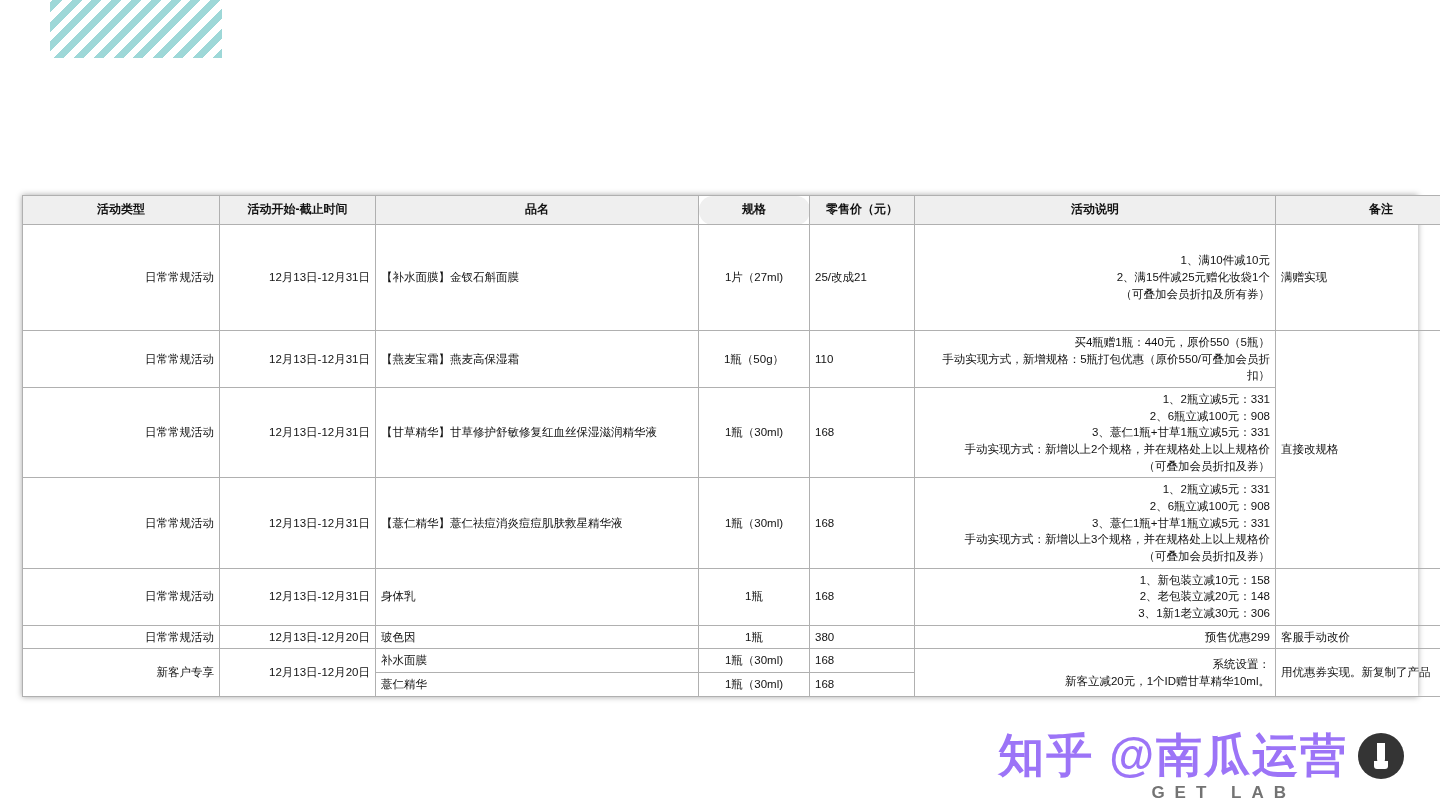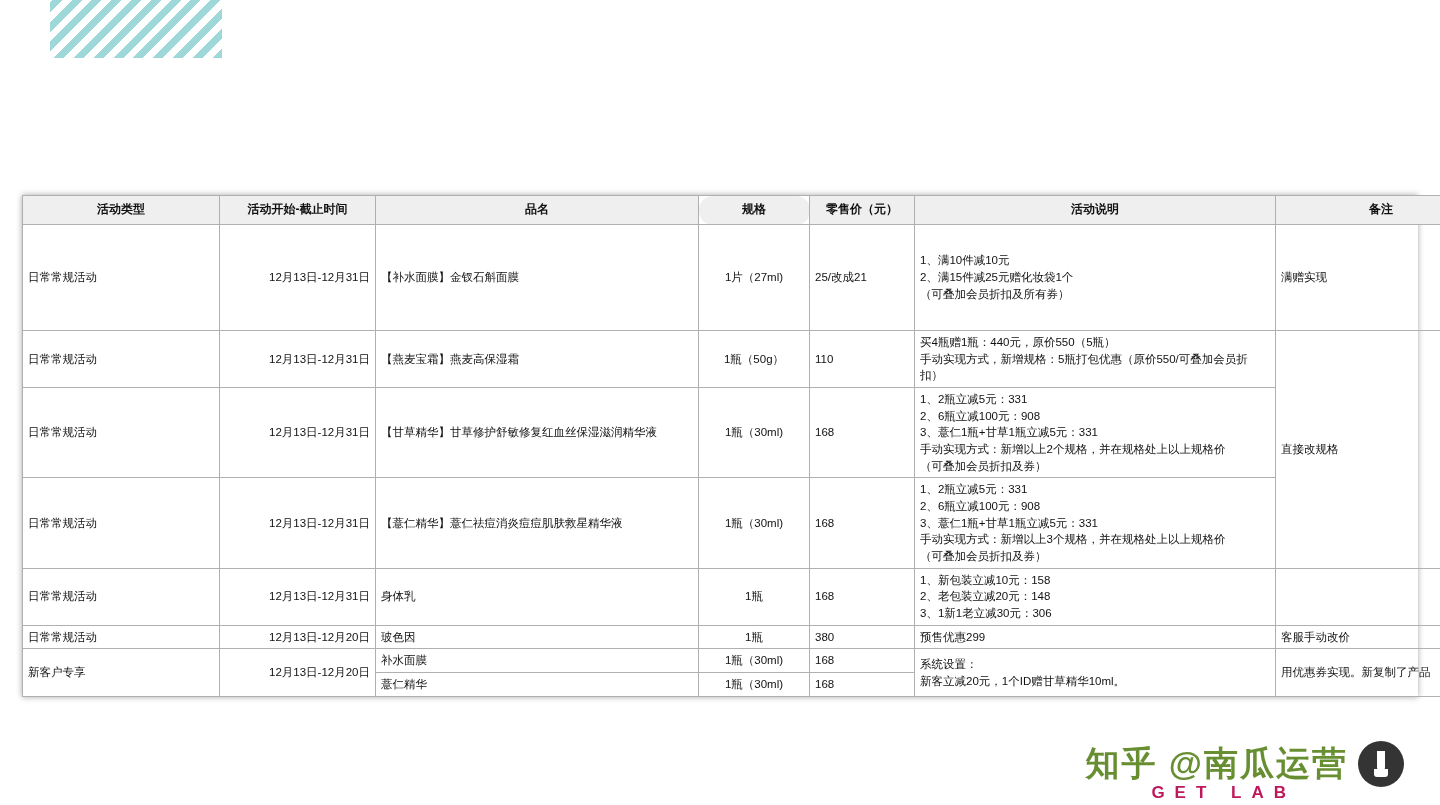--- a/index.html
+++ b/index.html
@@ -60,45 +60,45 @@
 
   table.grid thead th {
     background: #efefef;
     font-weight: bold;
     text-align: center;
     height: 22px;
     font-size: 12px;
     margin-top: 24px;
   }
 
-  .c-type   { width: 186px; text-align: left; }
+  .c-type   { width: 186px; text-align: right; }
   .c-date   { width: 145px; text-align: right; }
   .c-name   { width: 312px; text-align: left; padding-left: 10px; }
   .c-spec   { width: 100px; text-align: center; border-radius: 14px; }
   .c-price  { width: 94px;  text-align: left; }
-  .c-desc   { width: 350px; text-align: left; padding-left: 8px; }
+  .c-desc   { width: 350px; text-align: right; padding-left: 8px; }
   .c-note   { width: 200px; text-align: left; padding-left: 8px; }
 
   td.desc-cell { white-space: pre-line; }
   td.note-cell { white-space: pre-line; }
 
   
   .watermark {
     position: absolute;
     right: 36px;
     bottom: 18px;
     display: flex;
     align-items: center;
     gap: 10px;
     opacity: 0.85;
   }
   .wm-text {
-    font-size: 34px;
+    font-size: 46px;
     font-weight: bold;
-    color: #4d7c0f;
+    color: #8b5cf6;
     letter-spacing: 2px;
     font-family: "Liberation Sans", sans-serif;
   }
   .wm-logo {
     width: 46px;
     height: 46px;
     border-radius: 50%;
     background: #111;
     position: relative;
   }
@@ -122,21 +122,21 @@
     background: #ffffff;
     border-radius: 0 0 3px 3px;
   }
 
   .watermark-sub {
     position: absolute;
     right: 144px;
     bottom: 2px;
     font-size: 17px;
     letter-spacing: 10px;
-    color: #be185d;
+    color: #737373;
     font-weight: bold;
   }
 </style>
 </head>
 <body>
 
 <div class="page">
 
   <div class="deco-stripes"></div>
 

